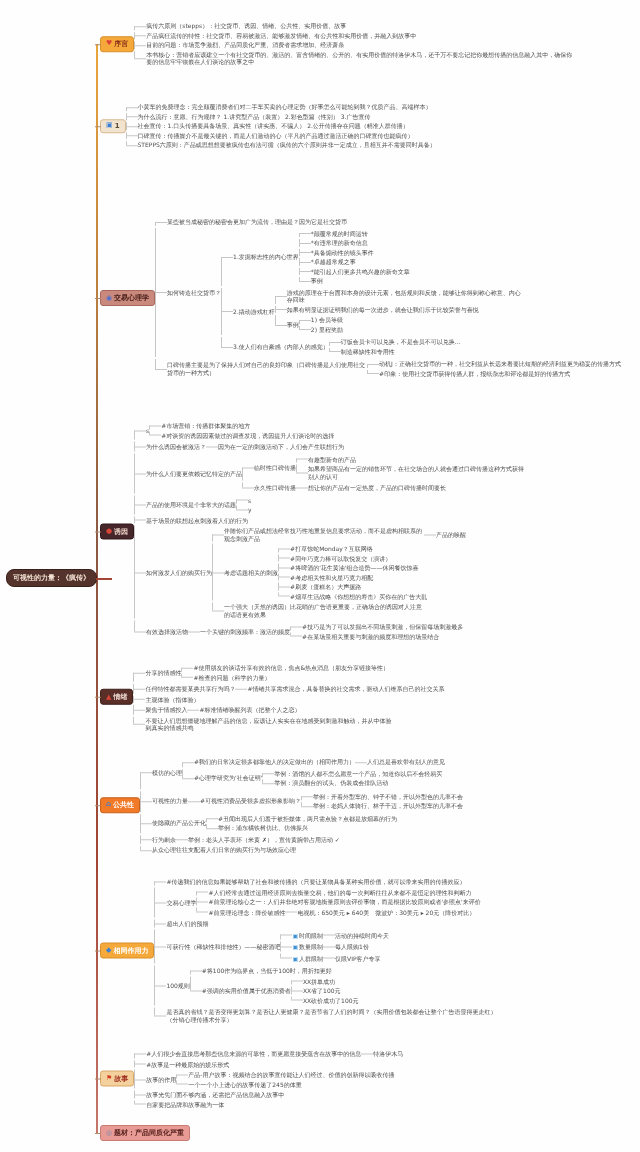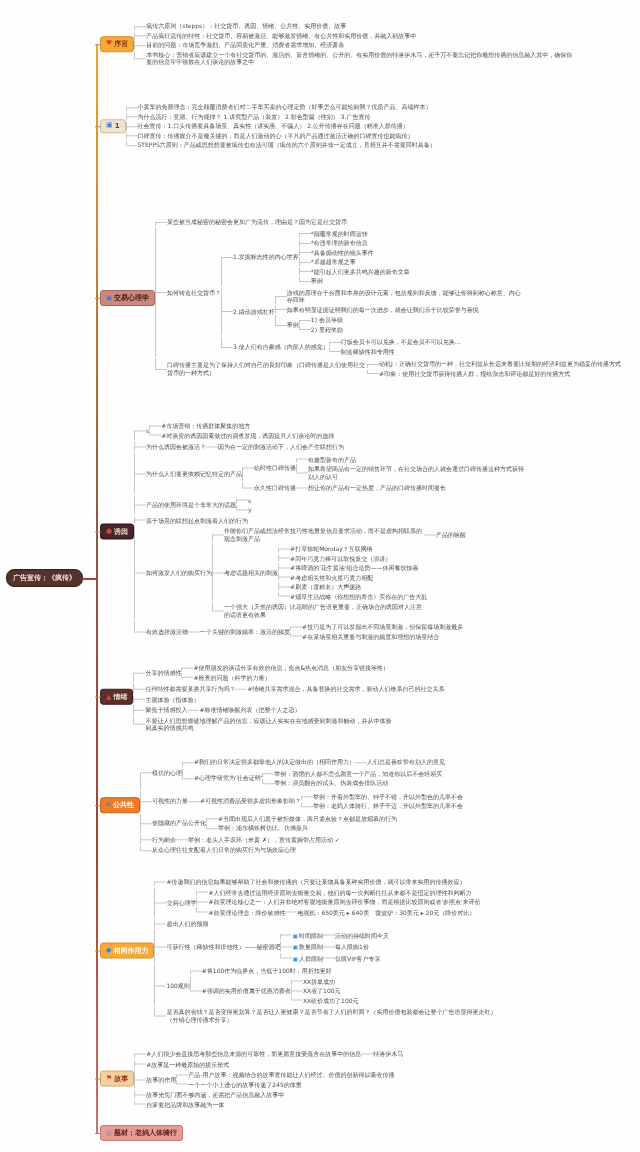--- a/index.html
+++ b/index.html
@@ -51,21 +51,21 @@
     font-size:6px;line-height:1.25;color:#4c4c4c;max-width:240px;flex:none;
   }
   .mini{color:#3b8fd4;margin-right:1px;font-size:6px;}
 </style>
 </head>
 <body>
 
 <div class="canvas">
   <div class="spine"></div>
   <div class="root">
-    <span>广告宣传：《疯传》</span>
+    <span>可视性的力量：《疯传》</span>
   </div>
   <div id="branches">
       <div class="branch" style="top: 44px;">
         <div class="bnode" style="background: rgb(245, 169, 59); color: rgb(138, 51, 24); border-color: rgb(216, 143, 42);">
           <span class="bicon" style="color: rgb(216, 68, 54);">♥</span>
           <span>序言</span>
         </div>
         <div class="children">
           <div class="child">
             <div class="label" style="max-width: 430px;">疯传六原则（stepps）：社交货币、诱因、情绪、公共性、实用价值、故事</div>
@@ -537,17 +537,17 @@
             <div class="label" style="max-width: 280px;">故事光凭门面不够内涵，还需把产品信息融入故事中</div>
           </div>
           <div class="child">
             <div class="label" style="max-width: 280px;">自家要把品牌和故事融为一体</div>
           </div>
         </div>
       </div>
       <div class="branch" style="top: 1133px;">
         <div class="bnode" style="background: rgb(232, 154, 148); color: rgb(90, 36, 32); border-color: rgb(200, 122, 114);">
           <span class="bicon" style="color: rgb(106, 138, 184);">◎</span>
-          <span>题材：老妈人体骑行</span>
+          <span>题材：产品同质化严重</span>
         </div>
       </div>
     </div>
 </div>
 
 </body></html>

